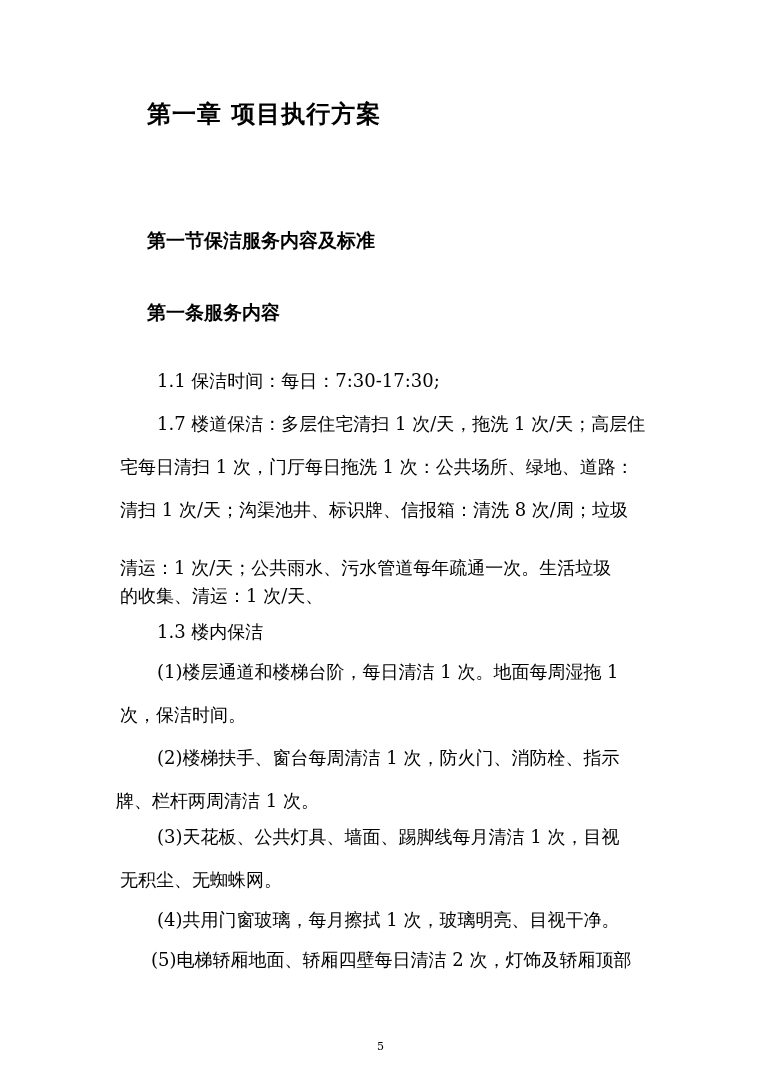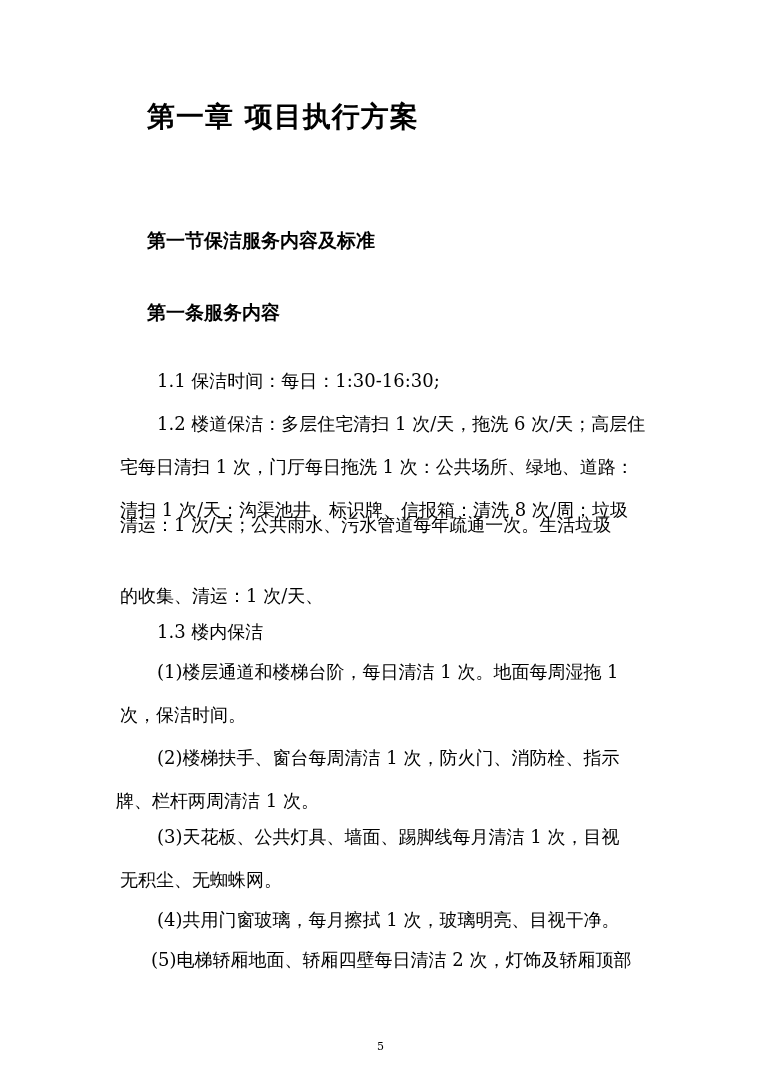--- a/index.html
+++ b/index.html
@@ -1,38 +1,38 @@
 <!DOCTYPE html>
 <html><head>
 <meta charset="utf-8">
 <style>
   html, body { margin: 0; padding: 0; background: #ffffff; }
   body { width: 761px; height: 1077px; position: relative; overflow: hidden;
          font-family: "DejaVu Serif", "Liberation Serif", serif; color: #000; }
   .page { position: absolute; left: 0; top: 0; width: 761px; height: 1077px; }
-  .h1 { position: absolute; left: 147px; top: 98px; font-size: 28px; font-weight: bold;
+  .h1 { position: absolute; left: 147px; top: 98px; font-size: 24px; font-weight: bold;
         font-family: "DejaVu Sans", "Liberation Sans", sans-serif; letter-spacing: 1px; white-space: nowrap; }
   .h2 { position: absolute; left: 147px; font-size: 19px; font-weight: bold;
         font-family: Liberation Mono, monospace; white-space: nowrap; }
   .line { position: absolute; font-size: 18px; white-space: nowrap; line-height: 24px; }
   .pageno { position: absolute; left: 0; width: 761px; top: 1040px; text-align: center; font-size: 11px; }
 </style>
 </head>
 <body>
 
 <div class="page">
   <div class="h1">第一章  项目执行方案</div>
   <div class="h2" style="top:228px;">第一节保洁服务内容及标准</div>
   <div class="h2" style="top:300px;">第一条服务内容</div>
 
-  <div class="line" style="left:157px; top:369px;">1.1 保洁时间：每日：1:30-16:30;</div>
-  <div class="line" style="left:157px; top:412px;">1.2 楼道保洁：多层住宅清扫 1 次/天，拖洗 6 次/天；高层住</div>
+  <div class="line" style="left:157px; top:369px;">1.1 保洁时间：每日：7:30-17:30;</div>
+  <div class="line" style="left:157px; top:412px;">1.7 楼道保洁：多层住宅清扫 1 次/天，拖洗 1 次/天；高层住</div>
   <div class="line" style="left:120px; top:455px;">宅每日清扫 1 次，门厅每日拖洗 1 次：公共场所、绿地、道路：</div>
   <div class="line" style="left:120px; top:498px;">清扫 1 次/天；沟渠池井、标识牌、信报箱：清洗 8 次/周；垃圾</div>
-  <div class="line" style="left:120px; top:513px;">清运：1 次/天；公共雨水、污水管道每年疏通一次。生活垃圾</div>
+  <div class="line" style="left:120px; top:556px;">清运：1 次/天；公共雨水、污水管道每年疏通一次。生活垃圾</div>
   <div class="line" style="left:120px; top:584px;">的收集、清运：1 次/天、</div>
   <div class="line" style="left:157px; top:620px;">1.3 楼内保洁</div>
   <div class="line" style="left:157px; top:660px;">(1)楼层通道和楼梯台阶，每日清洁 1 次。地面每周湿拖 1</div>
   <div class="line" style="left:120px; top:703px;">次，保洁时间。</div>
   <div class="line" style="left:157px; top:746px;">(2)楼梯扶手、窗台每周清洁 1 次，防火门、消防栓、指示</div>
   <div class="line" style="left:116px; top:789px;">牌、栏杆两周清洁 1 次。</div>
   <div class="line" style="left:157px; top:825px;">(3)天花板、公共灯具、墙面、踢脚线每月清洁 1 次，目视</div>
   <div class="line" style="left:120px; top:868px;">无积尘、无蜘蛛网。</div>
   <div class="line" style="left:157px; top:908px;">(4)共用门窗玻璃，每月擦拭 1 次，玻璃明亮、目视干净。</div>
   <div class="line" style="left:151px; top:948px;">(5)电梯轿厢地面、轿厢四壁每日清洁 2 次，灯饰及轿厢顶部</div>

